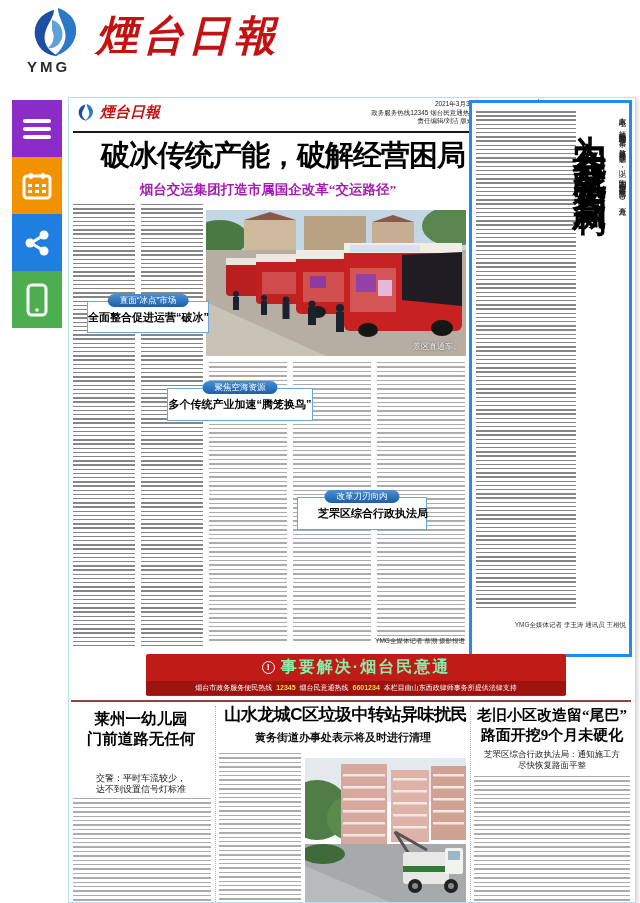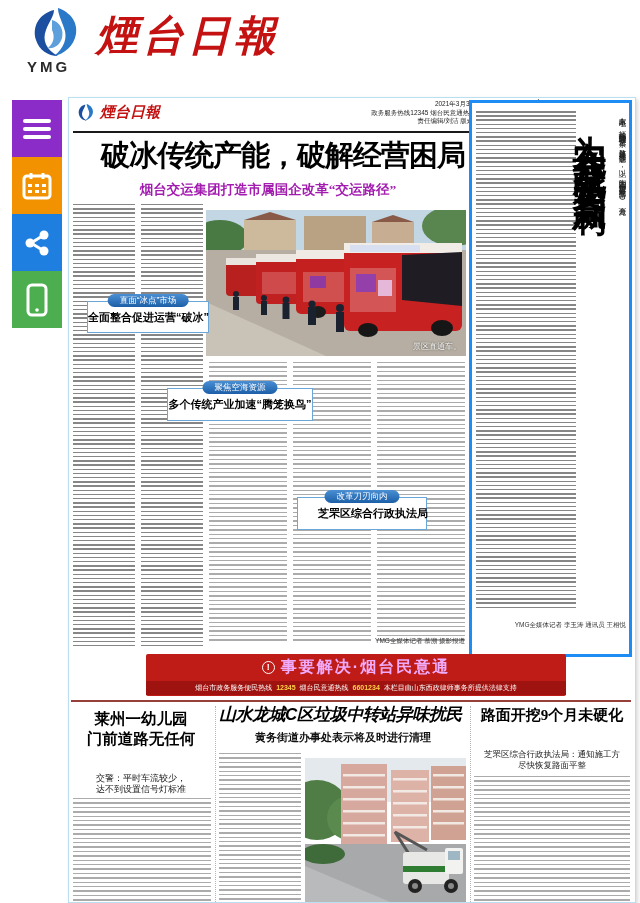--- a/index.html
+++ b/index.html
@@ -80,38 +80,38 @@
                 font-size:34px; font-weight:900; letter-spacing:6px; color:#000; }
   #f-byline { position:absolute; left:2px; top:518px; width:152px; text-align:right;
               font-size:6.5px; color:#333; }
 
   
   #banner { left:77px; top:556px; width:420px; height:42px; background:#bf1b17; border-radius:2px;
             cursor:pointer; }
   #banner-title-row { height:27px; display:flex; align-items:center; justify-content:center; gap:6px; }
   #banner-icon { width:13px; height:13px; border:1.5px solid #fff; border-radius:50%;
                  color:#fff; font-size:9px; line-height:11px; text-align:center; font-weight:700; }
-  #banner-title { color:#f0abfc; font-size:16px; font-weight:900; letter-spacing:2px; white-space:nowrap; }
+  #banner-title { color:#86efac; font-size:16px; font-weight:900; letter-spacing:2px; white-space:nowrap; }
   #banner-strip { height:14px; background:#9e120f; color:#fff; font-size:7px; line-height:14px;
                   text-align:center; white-space:nowrap; }
   #banner-strip .hot { color:#ffd24a; font-weight:700; padding:0 2px; }
 
   #bottom-rule { left:2px; top:602px; width:560px; height:2px; background:#96403c; }
   .vdiv { top:608px; height:196px; width:0; border-left:1px dotted #b5b5b5; }
   #vdiv1 { left:146px; } #vdiv2 { left:401px; }
 
   
   #bl-head { left:2px; top:611px; width:140px; text-align:center; font-size:15.5px; font-weight:900;
              line-height:20px; font-family:"Liberation Serif", serif; color:#000; }
   #bl-sub  { left:2px; top:675px; width:140px; text-align:center; font-size:9px; line-height:11px; color:#222; }
   #bl-sim  { left:4px; top:700px; width:138px; height:104px; }
 
   
-  #bm-head { left:150px; top:605px; width:248px; text-align:left; font-size:17px; font-weight:900;
-             letter-spacing:-0.5px; color:#000; white-space:nowrap;font-style:italic; }
+  #bm-head { left:150px; top:605px; width:248px; text-align:right; font-size:17px; font-weight:900;
+             letter-spacing:-0.5px; color:#000; white-space:nowrap; }
   #bm-sub  { left:150px; top:632px; width:248px; text-align:center; font-size:11px; font-weight:700;
              font-family:"Liberation Serif", serif; color:#111; white-space:nowrap; }
   #bm-sim  { left:150px; top:655px; width:82px; height:150px; }
   #photo2  { left:236px; top:660px; width:161px; height:146px; }
 
   
   #br-head { left:405px; top:607px; width:156px; text-align:center; font-size:15px; font-weight:900;
              line-height:20px; font-family:"Liberation Serif", serif; color:#000; white-space:nowrap; }
   #br-sub  { left:405px; top:651px; width:156px; text-align:center; font-size:8.5px; line-height:10.5px; color:#222; }
   #br-sim  { left:405px; top:678px; width:156px; height:126px; }
@@ -346,20 +346,21 @@
         <rect x="143" y="93" width="12" height="9" fill="#9fb6c4"></rect>
         <circle cx="110" cy="128" r="7" fill="#222"></circle>
         <circle cx="146" cy="128" r="7" fill="#222"></circle>
         <circle cx="110" cy="128" r="3" fill="#888"></circle>
         <circle cx="146" cy="128" r="3" fill="#888"></circle>
       </g>
     </svg>
   </div>
 
   <div class="abs" id="br-head">
+    <div>老旧小区改造留“尾巴”</div>
     <div>路面开挖9个月未硬化</div>
   </div>
   <div class="abs" id="br-sub">
     <div>芝罘区综合行政执法局：通知施工方</div>
     <div>尽快恢复路面平整</div>
   </div>
   <div class="abs sim-lt" id="br-sim"></div>
 
 </div>
 

